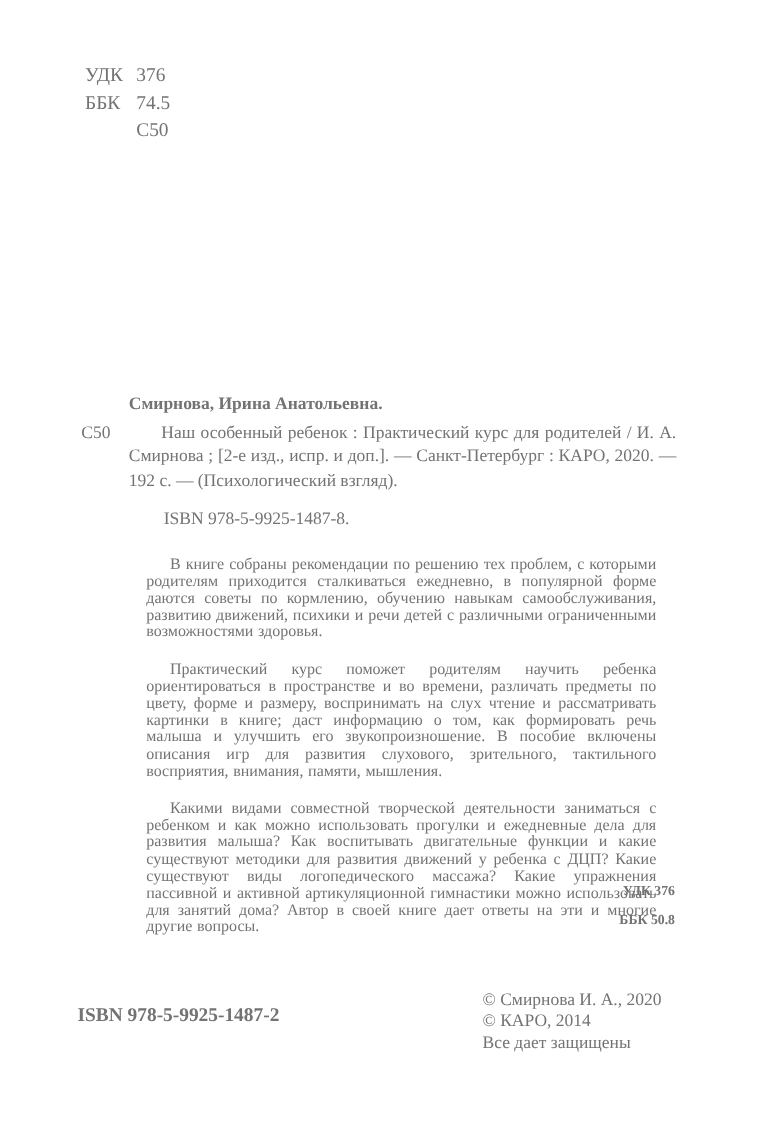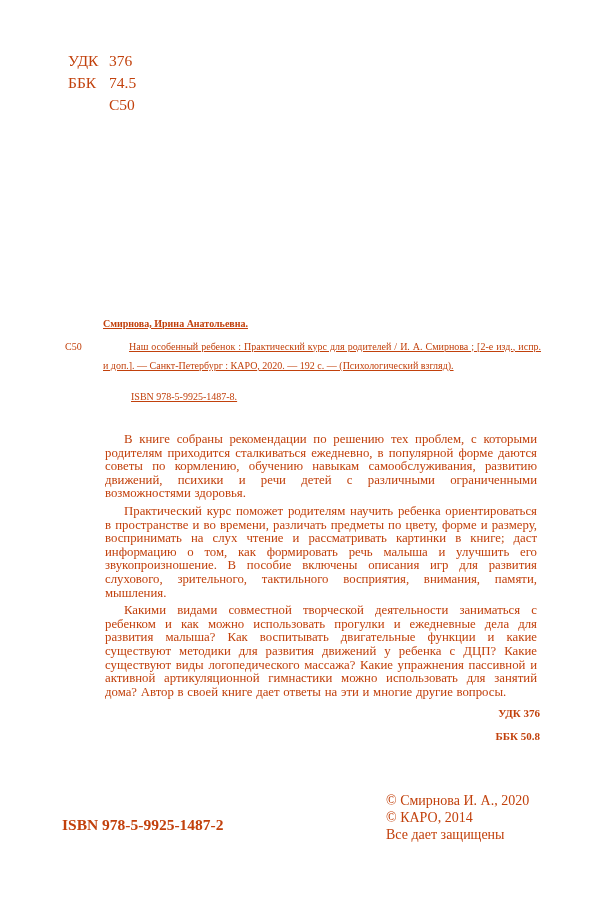--- a/index.html
+++ b/index.html
@@ -5,21 +5,21 @@
   html, body {
     margin: 0;
     padding: 0;
     background: #ffffff;
   }
   .page {
     position: relative;
     width: 615px;
     height: 900px;
     background: #ffffff;
-    color: #c2410c;
+    color: #737373;
     font-family: "Liberation Serif", "DejaVu Serif", serif;
     overflow: hidden;
   }
 
   
   .top-class {
     position: absolute;
     top: 50px;
     left: 68px;
     font-size: 15.5px;
@@ -31,23 +31,22 @@
     width: 41px;
   }
   .top-class .val { display: inline-block; text-align: center; }
 
   
   .catalog {
     position: absolute;
     top: 314px;
     left: 63px;
     width: 478px;
-    font-size: 10px;
+    font-size: 14px;
     line-height: 19.5px;
-    text-decoration: underline;
   }
   .catalog .author {
     margin: 0 0 3px 40px;
     font-weight: bold;
   }
   .catalog .entry-row { position: relative; }
   .catalog .code {
     position: absolute;
     left: 2px;
     top: 0;
@@ -68,21 +67,21 @@
     top: 429px;
     left: 101px;
     width: 440px;
     font-size: 12.8px;
     line-height: 13.6px;
     text-align: justify;
     text-align-last: left;
     word-spacing: 0.5px;
   }
   .annotation p {
-    margin: 4px;
+    margin: 16px;
     text-indent: 19px;
   }
 
   
   .bottom-class {
     position: absolute;
     top: 702px;
     right: 75px;
     font-size: 11px;
     line-height: 23px;
@@ -103,21 +102,20 @@
   .copyright div { white-space: nowrap; }
 
   
   .isbn-bottom {
     position: absolute;
     top: 804px;
     left: 62px;
     font-size: 15.5px;
     font-weight: bold;
     white-space: nowrap;
-    margin-top: 12px;
   }
 </style>
 </head>
 <body>
 
 <div class="page">
 
   <div class="top-class">
     <div class="row">
       <span class="lbl">УДК</span>

